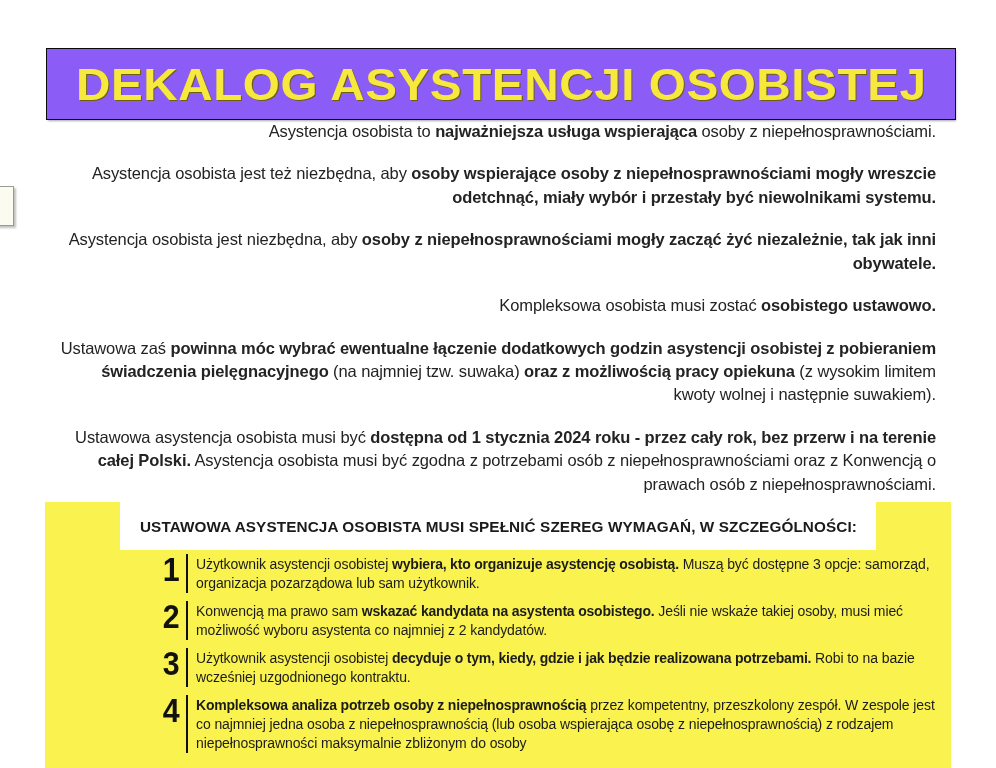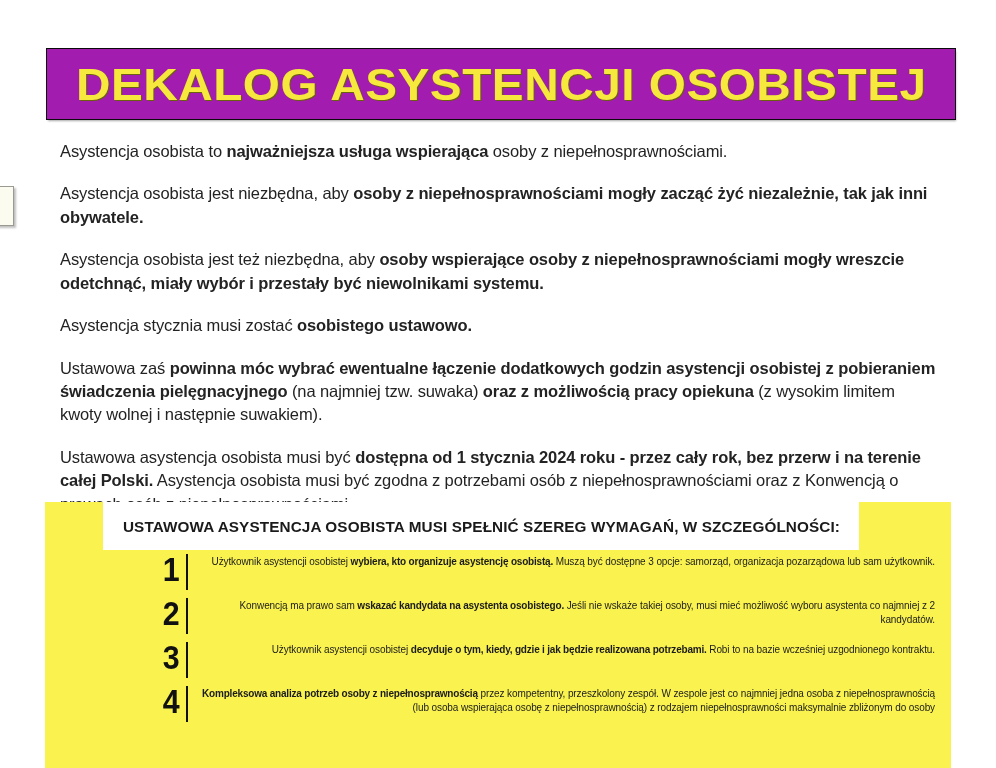--- a/index.html
+++ b/index.html
@@ -28,21 +28,21 @@
     box-shadow: 2px 2px 2px rgba(0,0,0,0.25);
   }
 
   
   #title-banner {
     position: absolute;
     left: 47px;
     top: 49px;
     width: 908px;
     height: 70px;
-    background: #a21caf;
+    background: #8b5cf6;
     display: flex;
     align-items: center;
     justify-content: center;
     box-shadow: 0 0 0 1px #0a0a0a, 1px 2px 2px rgba(0,0,0,0.35);
   }
   #title-banner::before {
     content: "";
     position: absolute;
     left: -3px; right: -3px; top: 2px; bottom: 2px;
     background: #0a0a0a;
@@ -58,23 +58,23 @@
     transform: scaleX(1.06);
     transform-origin: center;
     white-space: nowrap;
     text-shadow: 1px 1px 0 #6b5f10;
   }
 
   
   #intro {
     position: absolute;
     left: 60px;
-    top: 140px;
+    top: 120px;
     width: 876px;
-    text-align: left;
+    text-align: right;
   }
   .para {
     font-size: 16.5px;
     line-height: 1.42;
     margin: 0 0 19px 0;
     letter-spacing: -0.1px;
     color: #232323;
   }
   .para:last-child { margin-bottom: 8px; }
   .para b { font-weight: bold; }
@@ -83,21 +83,21 @@
   #yellow-panel {
     position: absolute;
     left: 45px;
     top: 502px;
     width: 906px;
     height: 266px;
     background: #faf34f;
   }
   #req-heading-band {
     position: absolute;
-    left: 58px;
+    left: 75px;
     top: 0;
     width: 756px;
     height: 48px;
     background: #ffffff;
     display: flex;
     align-items: center;
     justify-content: center;
   }
   #req-heading-text {
     font-family: "Liberation Sans Narrow", "Liberation Sans", sans-serif;
@@ -134,43 +134,42 @@
   }
   .req-bar {
     flex: 0 0 2px;
     align-self: stretch;
     background: #111111;
     margin-right: 8px;
     min-height: 36px;
   }
   .req-text {
     flex: 1 1 auto;
-    font-size: 10px;
+    font-size: 14px;
     line-height: 1.36;
     color: #1b1b1b;
     letter-spacing: -0.1px;
     padding-top: 1px;
-    text-align: right;
   }
   .req-text b { font-weight: bold; letter-spacing: -0.2px; }
 </style>
 </head>
 <body>
 
 <div id="edge-panel"></div>
 
 <div id="title-banner">
   <div id="title-text">DEKALOG ASYSTENCJI OSOBISTEJ</div>
 </div>
 
 <div id="intro">
     <p class="para"><span>Asystencja osobista to </span><b>najważniejsza usługa wspierająca</b><span> osoby z niepełnosprawnościami.</span></p>
+    <p class="para"><span>Asystencja osobista jest też niezbędna, aby </span><b>osoby wspierające osoby z niepełnosprawnościami mogły wreszcie odetchnąć, miały wybór i przestały być niewolnikami systemu.</b></p>
     <p class="para"><span>Asystencja osobista jest niezbędna, aby </span><b>osoby z niepełnosprawnościami mogły zacząć żyć niezależnie, tak jak inni obywatele.</b></p>
-    <p class="para"><span>Asystencja osobista jest też niezbędna, aby </span><b>osoby wspierające osoby z niepełnosprawnościami mogły wreszcie odetchnąć, miały wybór i przestały być niewolnikami systemu.</b></p>
-    <p class="para"><span>Asystencja stycznia musi zostać </span><b>osobistego ustawowo.</b></p>
+    <p class="para"><span>Kompleksowa osobista musi zostać </span><b>osobistego ustawowo.</b></p>
     <p class="para"><span>Ustawowa zaś </span><b>powinna móc wybrać ewentualne łączenie dodatkowych godzin asystencji osobistej z pobieraniem świadczenia pielęgnacyjnego</b><span> (na najmniej tzw. suwaka) </span><b>oraz z możliwością pracy opiekuna</b><span> (z wysokim limitem kwoty wolnej i następnie suwakiem).</span></p>
     <p class="para"><span>Ustawowa asystencja osobista musi być </span><b>dostępna od 1 stycznia 2024 roku - przez cały rok, bez przerw i na terenie całej Polski.</b><span> Asystencja osobista musi być zgodna z potrzebami osób z niepełnosprawnościami oraz z Konwencją o prawach osób z niepełnosprawnościami.</span></p>
   </div>
 
 <div id="yellow-panel">
   <div id="req-heading-band">
     <div id="req-heading-text">USTAWOWA ASYSTENCJA OSOBISTA MUSI SPEŁNIĆ SZEREG WYMAGAŃ, W SZCZEGÓLNOŚCI:</div>
   </div>
   <div id="req-list">
       <div class="req-item">

